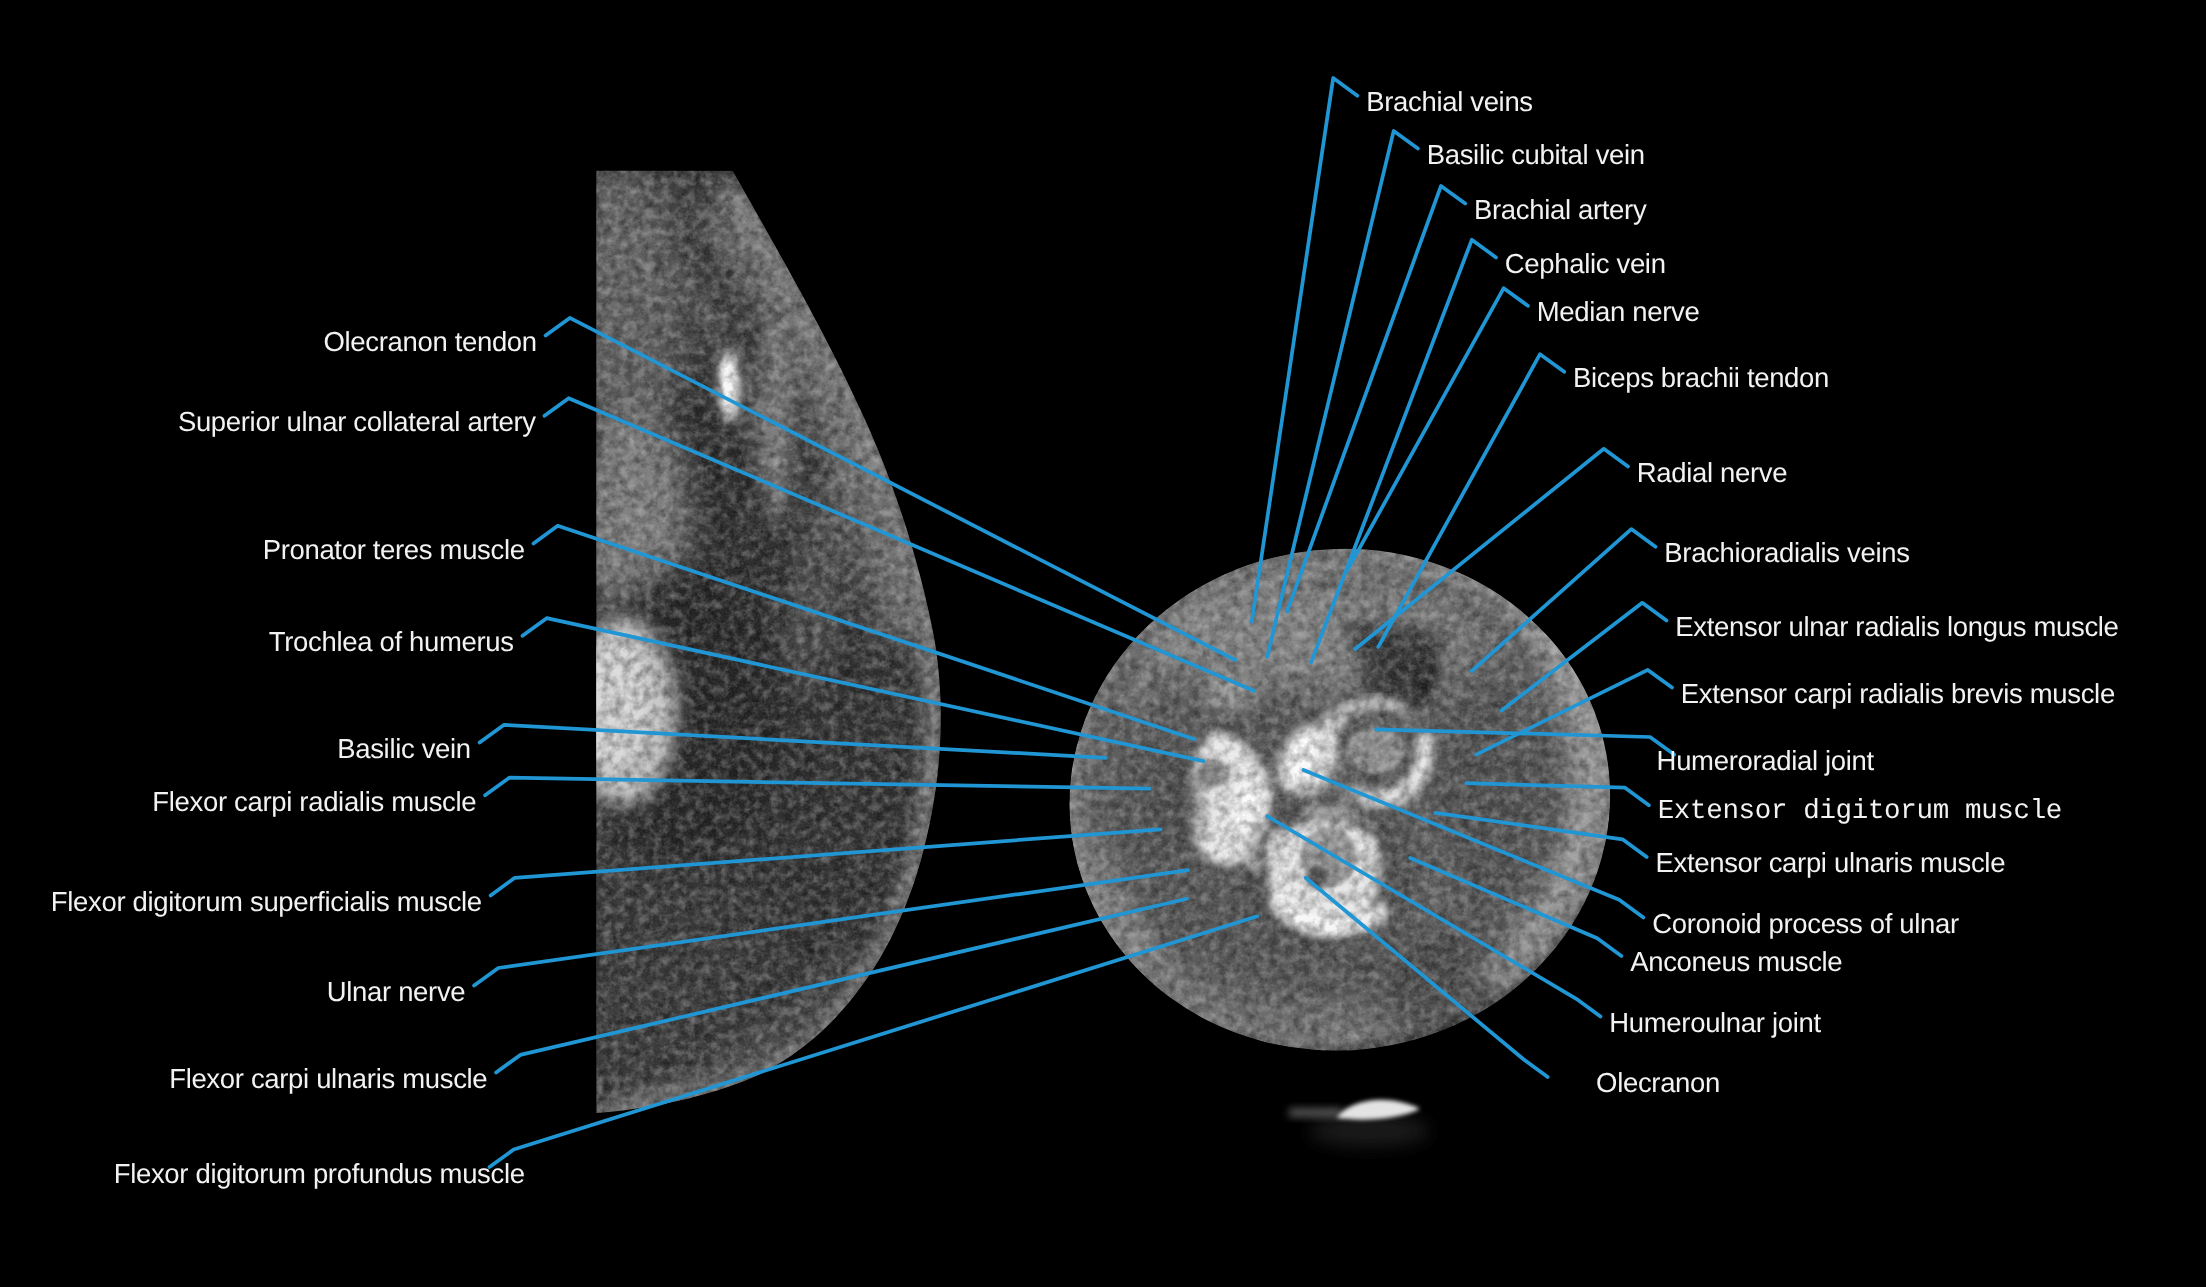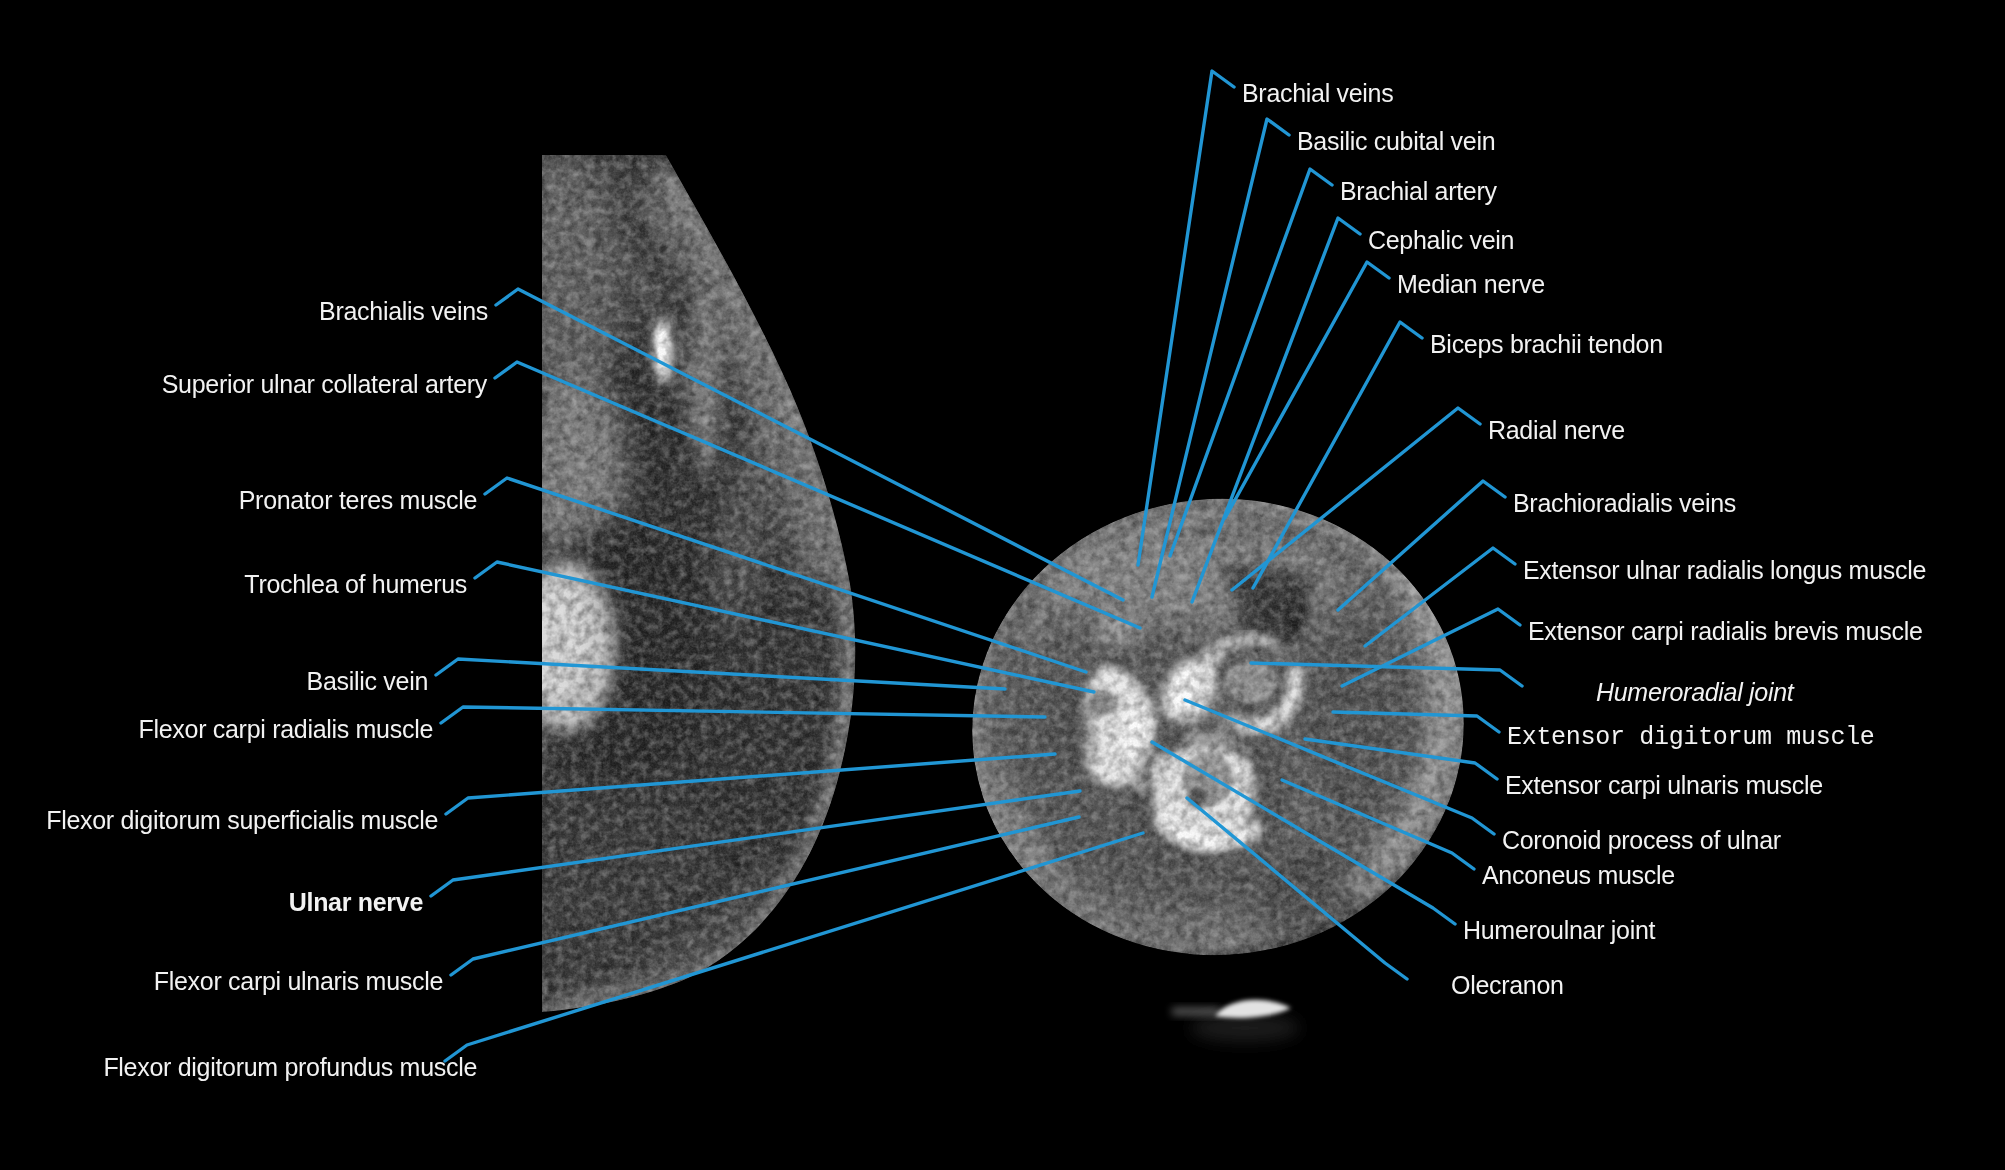--- a/index.html
+++ b/index.html
@@ -173,41 +173,41 @@
         <polyline points="1499,732 1477,716 1333,712" stroke="#2196d4"></polyline>
         <polyline points="1497,779 1475,763 1305,739" stroke="#2196d4"></polyline>
         <polyline points="1494,834 1472,818 1185,700" stroke="#2196d4"></polyline>
         <polyline points="1474,869 1452,853 1282,780" stroke="#2196d4"></polyline>
         <polyline points="1455,924 1433,908 1152,742" stroke="#2196d4"></polyline>
         <polyline points="1407,979 1385,963 1187,798" stroke="#2196d4"></polyline>
       </g>
   </svg>
 
   <div id="labels" style="color: rgb(242, 242, 242);">
-      <div class="label" style="right: 1517px; top: 295px;">Brachialis veins</div>
+      <div class="label" style="right: 1517px; top: 295px;">Olecranon tendon</div>
       <div class="label" style="right: 1518px; top: 368px;">Superior ulnar collateral artery</div>
       <div class="label" style="right: 1528px; top: 484px;">Pronator teres muscle</div>
       <div class="label" style="right: 1538px; top: 568px;">Trochlea of humerus</div>
       <div class="label" style="right: 1577px; top: 665px;">Basilic vein</div>
       <div class="label" style="right: 1572px; top: 713px;">Flexor carpi radialis muscle</div>
       <div class="label" style="right: 1567px; top: 804px;">Flexor digitorum superficialis muscle</div>
-      <div class="label" style="right: 1582px; top: 886px; font-weight: bold;">Ulnar nerve</div>
+      <div class="label" style="right: 1582px; top: 886px;">Ulnar nerve</div>
       <div class="label" style="right: 1562px; top: 965px; margin-left: 12px;">Flexor carpi ulnaris muscle</div>
       <div class="label" style="right: 1528px; top: 1051px;">Flexor digitorum profundus muscle</div>
       <div class="label" style="left: 1242px; top: 77px;">Brachial veins</div>
       <div class="label" style="left: 1297px; top: 125px;">Basilic cubital vein</div>
       <div class="label" style="left: 1340px; top: 175px;">Brachial artery</div>
       <div class="label" style="left: 1368px; top: 224px;">Cephalic vein</div>
       <div class="label" style="left: 1397px; top: 268px;">Median nerve</div>
       <div class="label" style="left: 1430px; top: 328px;">Biceps brachii tendon</div>
       <div class="label" style="left: 1488px; top: 414px;">Radial nerve</div>
       <div class="label" style="left: 1513px; top: 487px;">Brachioradialis veins</div>
       <div class="label" style="left: 1523px; top: 554px;">Extensor ulnar radialis longus muscle</div>
       <div class="label" style="left: 1528px; top: 615px;">Extensor carpi radialis brevis muscle</div>
-      <div class="label" style="left: 1596px; top: 676px; font-style: italic;">Humeroradial joint</div>
+      <div class="label" style="left: 1506px; top: 676px;">Humeroradial joint</div>
       <div class="label" style="left: 1507px; top: 722px; font-family: Liberation Mono, monospace;">Extensor digitorum muscle</div>
       <div class="label" style="left: 1505px; top: 769px;">Extensor carpi ulnaris muscle</div>
       <div class="label" style="left: 1502px; top: 824px;">Coronoid process of ulnar</div>
       <div class="label" style="left: 1482px; top: 859px;">Anconeus muscle</div>
       <div class="label" style="left: 1463px; top: 914px;">Humeroulnar joint</div>
       <div class="label" style="left: 1415px; top: 969px; margin-left: 36px;">Olecranon</div>
     </div>
 </div>
 
 </body></html>

